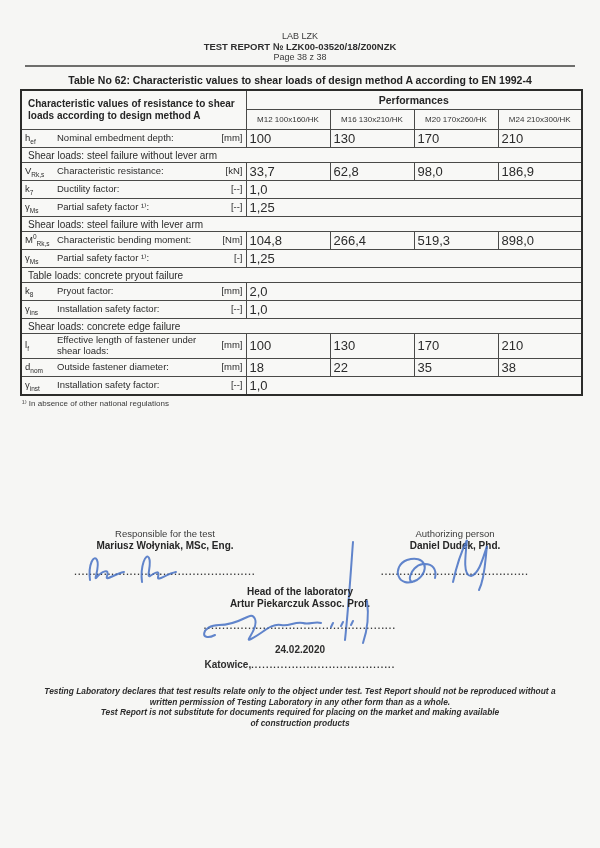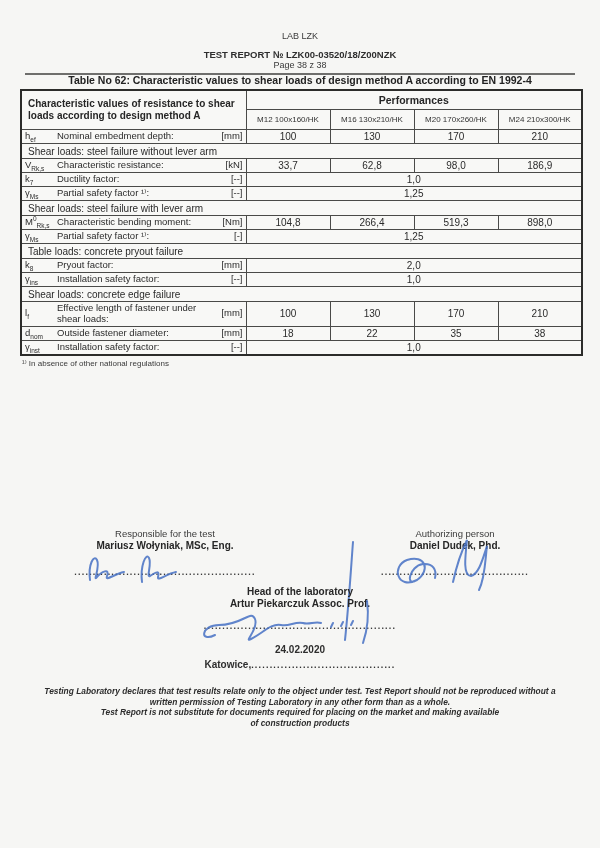--- a/index.html
+++ b/index.html
@@ -17,39 +17,39 @@
     overflow:hidden;
   }
   
   .hdr{
     position:absolute;top:31px;left:25px;width:550px;
     display:flex;justify-content:space-between;align-items:center;
     border-bottom:2px solid #6e6e6c;
     padding-bottom:3px;
     font-size:9px;color:#3a3a3a;flex-direction:column;
   }
-  .hdr .c{font-weight:bold;font-size:9.5px;color:#2e2e2e;margin-top:8px;}
+  .hdr .c{font-weight:bold;font-size:9.5px;color:#2e2e2e;}
   
   .tbl-title{
     position:absolute;top:74px;left:0;width:600px;
     text-align:center;font-weight:bold;font-size:10.5px;color:#222;
   }
   
   .tbl-wrap{position:absolute;top:89px;left:20px;width:561px;}
   table{border-collapse:collapse;width:561px;table-layout:fixed;}
   th,td{border:1px solid #4a4a48;padding:1px 3px;background:#f8f8f6;}
   table{border:2px solid #2c2c2a;}
   th.lefthead{
     text-align:left;font-size:10px;font-weight:bold;
     padding:3px 6px;line-height:1.25;vertical-align:middle;color:#262626;
   }
   th.perf{font-size:10.5px;font-weight:bold;padding:3px 2px;color:#262626;}
   th.model{font-size:8px;font-weight:normal;padding:5px 1px;color:#333;}
   td.section{font-size:10px;padding:1.5px 6px;color:#2b2b2b;}
-  td.val{text-align:center;font-size:10px;color:#2b2b2b;}
+  td.val{text-align:left;font-size:13px;color:#2b2b2b;}
   .lwrap{display:flex;align-items:center;font-size:9.5px;line-height:1.15;}
   .lwrap .sym{width:32px;flex:0 0 32px;}
   .lwrap .lbl{flex:1 1 auto;}
   .lwrap .unit{flex:0 0 34px;text-align:right;}
   sup{font-size:6.5px;line-height:0;}
   sub{font-size:6.5px;line-height:0;}
   .footnote{margin:3px 0 0 2px;font-size:8px;color:#3a3a3a;}
   
   .sig-block{position:absolute;text-align:center;}
   .sig-left{top:528px;left:60px;width:210px;}

